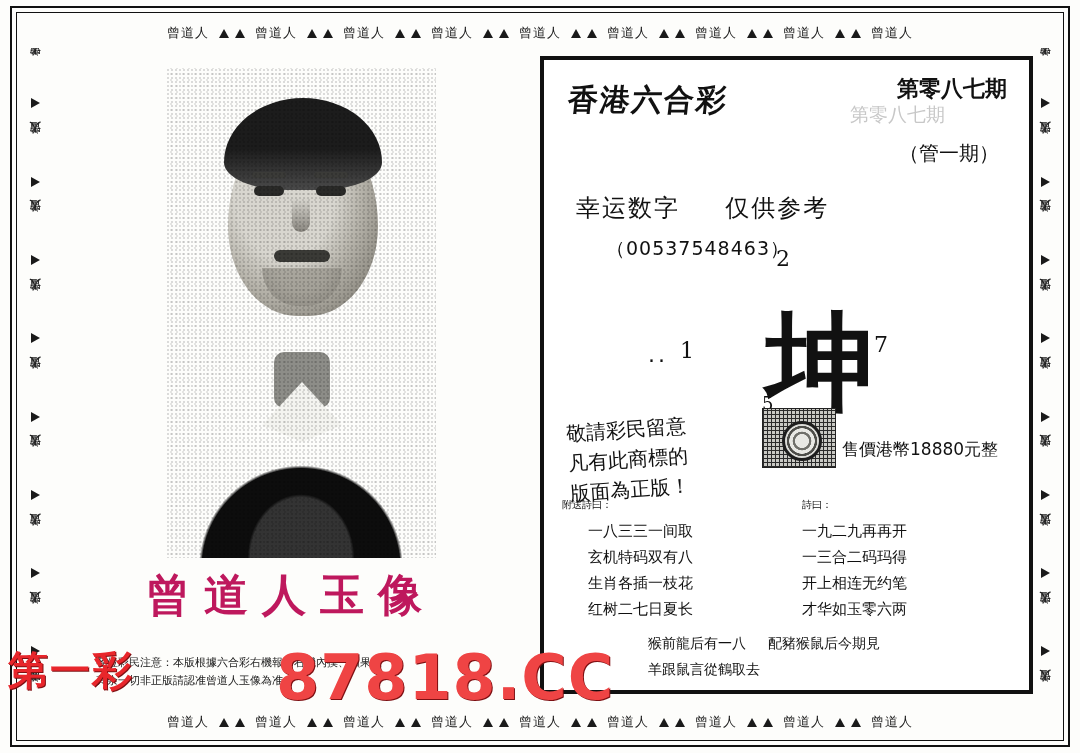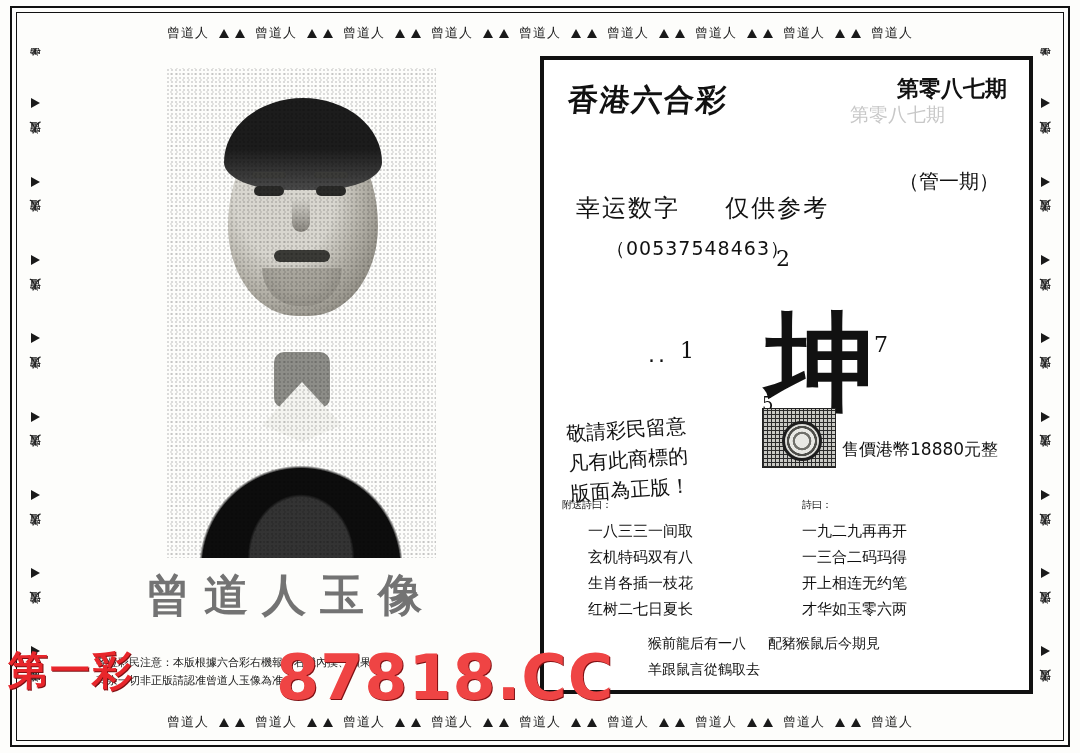--- a/index.html
+++ b/index.html
@@ -196,21 +196,21 @@
 
   #portrait-title {
     position: absolute;
     left: 0; top: 508px;
     width: 470px;
     text-align: center;
     font-size: 44px;
     font-weight: bold;
     letter-spacing: 14px;
     font-family: "DejaVu Sans", sans-serif;
-    color: #737373;
+    color: #be185d;
   }
 
   #left-note {
     position: absolute;
     left: 40px; top: 596px;
     width: 450px;
     font-size: 11px;
     line-height: 18px;
     color: #1a1a1a;
   }
@@ -253,21 +253,21 @@
     left: 32px;
     font-size: 24px;
     letter-spacing: 2px;
     font-family: "DejaVu Sans", sans-serif;
   }
   .t-line1 { top: 95px; }
   .t-line2 { top: 132px; }
   .t-line1 .gap, .t-line2 .gap { display: inline-block; width: 26px; }
   .t-paren {
     position: absolute;
-    right: 30px; top: 108px;
+    right: 30px; top: 80px;
     font-size: 20px;
   }
   .t-code {
     position: absolute;
     left: 62px; top: 176px;
     font-size: 19px;
     letter-spacing: 1px;
     font-family: "DejaVu Sans", sans-serif;
   }
 

